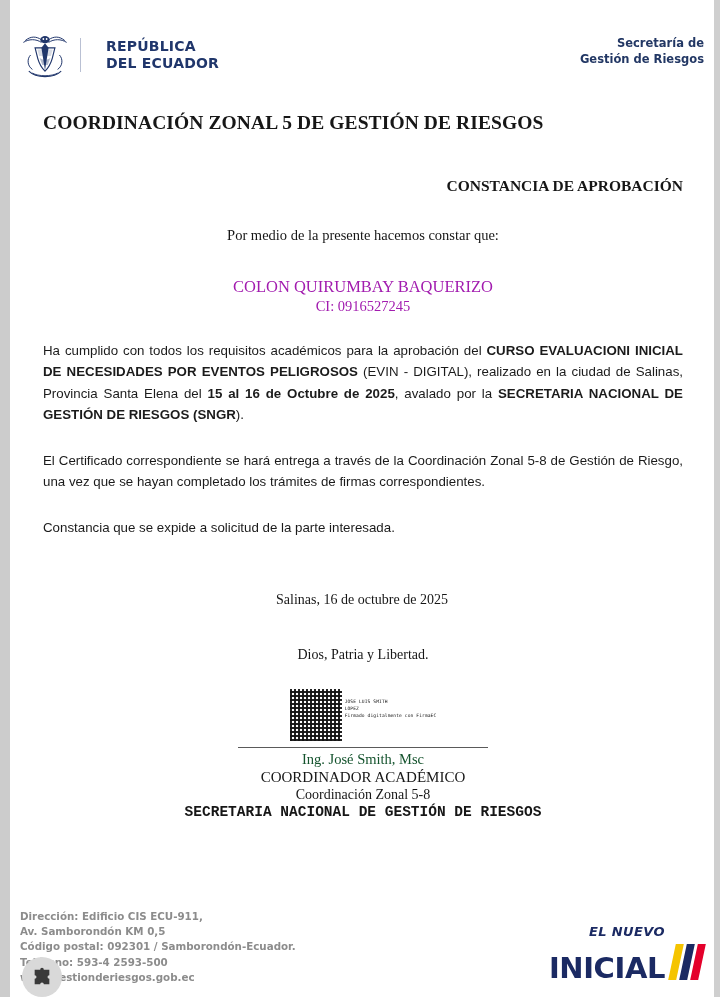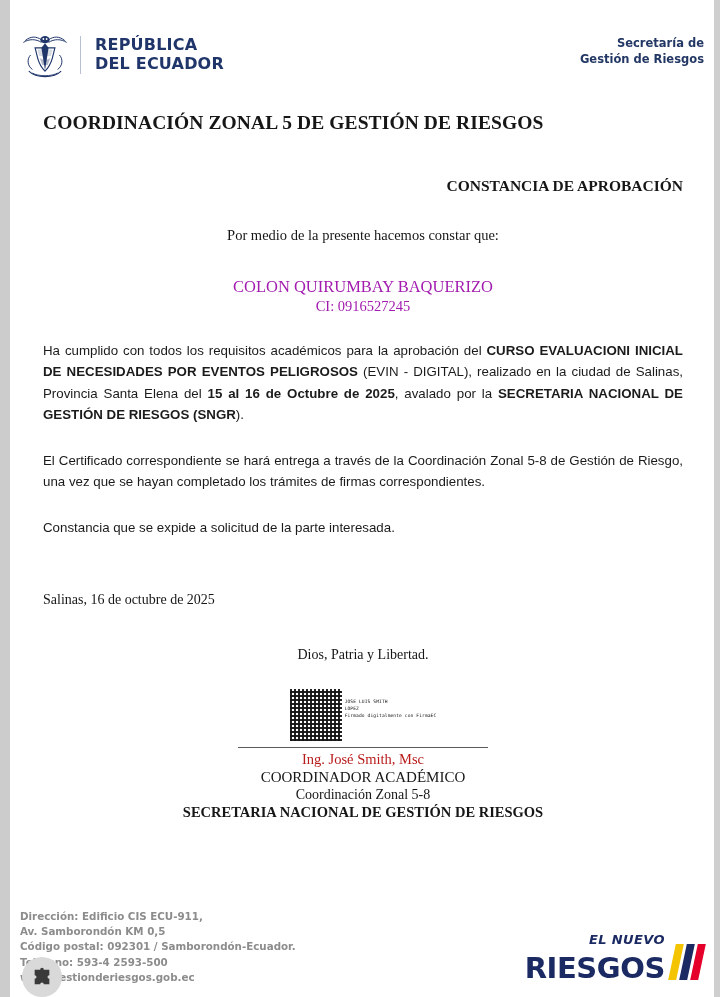--- a/index.html
+++ b/index.html
@@ -48,26 +48,26 @@
     left: 8px; top: 6px;
     display: flex;
     align-items: center;
     gap: 8px;
   }
   .crest {
     width: 54px; height: 54px;
   }
   .crest-text {
     font-family: "DejaVu Sans", sans-serif;
-    font-size: 16px;
+    font-size: 14px;
     font-weight: bold;
     color: #20366b;
     line-height: 1.18;
     letter-spacing: .2px;
-    padding-left: 7px;
+    padding-left: 18px;
     border-left: 1px solid #b9c0d3;
   }
   .crest-text span { display: block; padding-left: 7px; }
   .sgr {
     position: absolute;
     right: 10px; top: 14px;
     text-align: right;
     font-family: "DejaVu Sans", sans-serif;
     font-size: 11.5px;
     font-weight: bold;
@@ -125,21 +125,21 @@
     margin: 24px 0 0 0;
   }
   .para b { font-weight: bold; }
   .para.p2 { margin-top: 24px; }
   .para.p3 { margin-top: 24px; }
 
   .place-date {
     font-family: "Liberation Serif", serif;
     font-size: 14px;
     color: #161616;
-    text-align: left;
+    text-align: center;
     margin: 54px 0 0 0;
     padding-right: 2px;
   }
 
   .closing {
     text-align: center;
     font-family: "Liberation Serif", serif;
     font-size: 14px;
     color: #161616;
     line-height: 1.32;
@@ -180,38 +180,38 @@
   }
   .sig-line {
     width: 250px;
     height: 1px;
     background: #5a5a5a;
     margin-top: 6px;
   }
   .sig-name {
     font-family: "Liberation Serif", serif;
     font-size: 14.5px;
-    color: #b91c1c;
+    color: #14532d;
     margin-top: 3px;
   }
   .sig-role {
     font-family: "Liberation Serif", serif;
     font-size: 15px;
     font-weight: normal;
     color: #161616;
     margin-top: 1px;
   }
   .sig-zone {
     font-family: "Liberation Serif", serif;
     font-size: 14px;
     color: #161616;
     margin-top: 1px;
   }
   .sig-inst {
-    font-family: Liberation Serif, serif;
+    font-family: Liberation Mono, monospace;
     font-size: 14.5px;
     font-weight: bold;
     color: #161616;
     margin-top: 1px;
   }
 
   
   .footer {
     position: absolute;
     left: 0; bottom: 0;
@@ -252,21 +252,21 @@
     line-height: 1;
   }
   .brand-sm {
     font-family: "DejaVu Sans", sans-serif;
     font-size: 13px;
     font-weight: bold;
     font-style: italic;
     color: #1b2a63;
     letter-spacing: .4px;
     display: block;
-    margin-bottom: 8px;
+    margin-bottom: 16px;
   }
   .brand-lg {
     font-family: "DejaVu Sans", sans-serif;
     font-size: 29px;
     font-weight: bold;
     color: #1b2a63;
     letter-spacing: -.4px;
     display: block;
   }
   .flag {
@@ -373,21 +373,21 @@
 
       <div class="footer-badge">
         <svg width="22" height="22" viewBox="0 0 24 24">
           <path d="M4 4h6a2 2 0 114 0h6v6a2 2 0 100 4v6h-6a2 2 0 10-4 0H4v-6a2 2 0 100-4z" fill="#3a3a3a"></path>
         </svg>
       </div>
 
       <div class="brand">
         <div class="brand-text">
           <span class="brand-sm">EL NUEVO</span>
-          <span class="brand-lg">RIESGOS</span>
+          <span class="brand-lg">INICIAL</span>
         </div>
         <div class="flag">
           <i class="y"></i>
           <i class="b"></i>
           <i class="r"></i>
         </div>
       </div>
     </div>
 
   </div>

